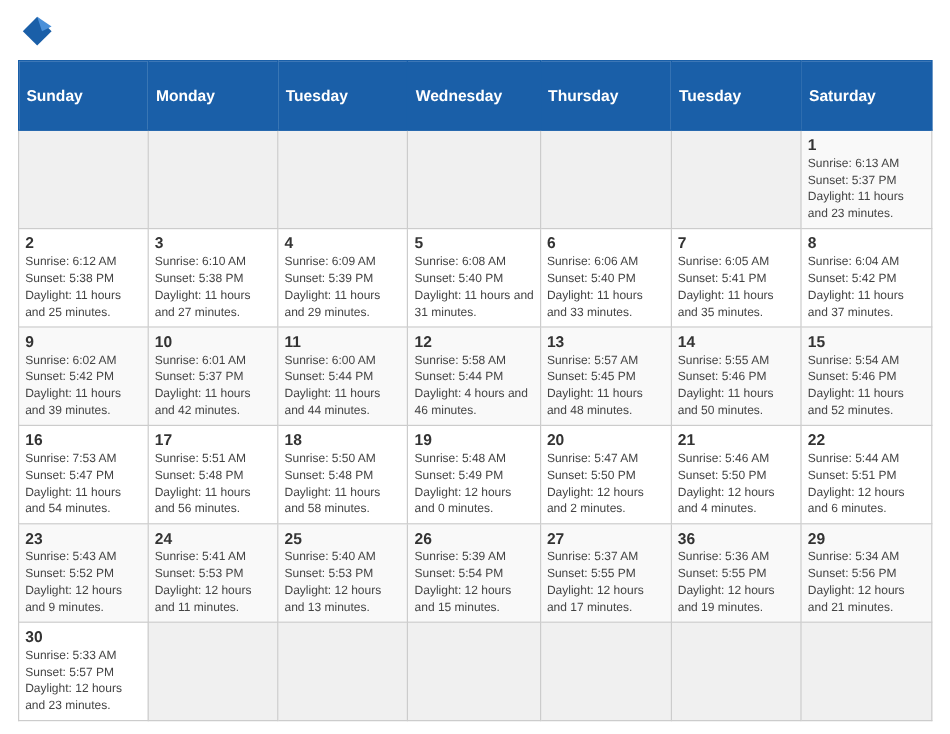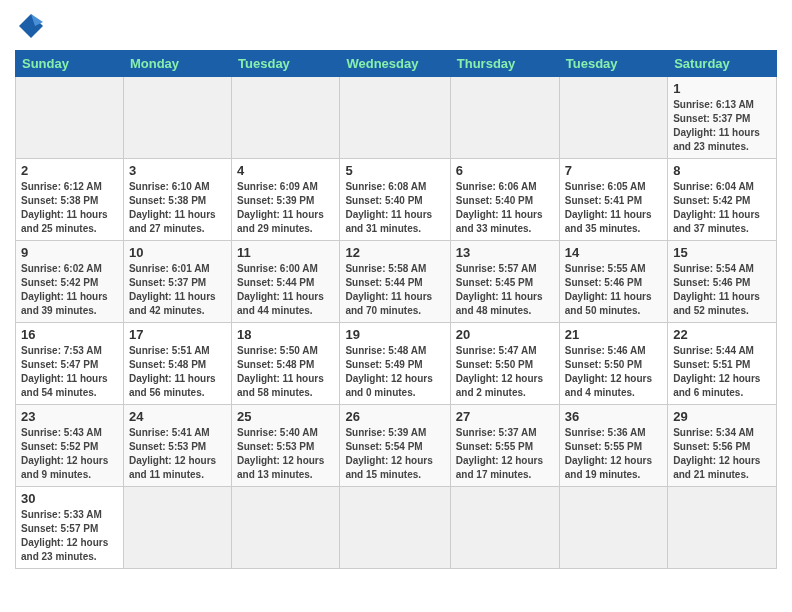--- a/index.html
+++ b/index.html
@@ -57,23 +57,23 @@
       font-size: 14px;
       color: #555;
     }
     .calendar {
       width: 100%;
       border-collapse: collapse;
       border: 1px solid #ccc;
     }
     .calendar th {
       background: #1a5fa8;
-      color: #86efac;
+      color: #ffffff;
       text-align: left;
-      padding: 5px 6px;
+      padding: 21px 6px;
       font-size: 13px;
       font-weight: bold;
       border: 1px solid #1a5fa8;
       margin-top: 16px;
     }
     .calendar td {
       vertical-align: top;
       border: 1px solid #ccc;
       padding: 4px 5px;
       width: 113px;
@@ -90,21 +90,20 @@
       font-size: 13px;
       font-weight: bold;
       color: #333;
       display: block;
       margin-bottom: 2px;
     }
     .day-info {
       font-size: 10px;
       color: #444;
       line-height: 1.4;
-      font-weight: bold;
     }
     .empty-cell {
       background: #f0f0f0 !important;
     }
   </style>
 </head>
 <body>
 
 <div class="page">
   <div class="header">
@@ -234,21 +233,21 @@
           <span>Sunrise: 6:00 AM</span><br>
           <span>Sunset: 5:44 PM</span><br>
           <span>Daylight: 11 hours and 44 minutes.</span>
         </div>
       </td>
           <td>
         <span class="day-number">12</span>
         <div class="day-info">
           <span>Sunrise: 5:58 AM</span><br>
           <span>Sunset: 5:44 PM</span><br>
-          <span>Daylight: 11 hours and 70 minutes.</span>
+          <span>Daylight: 4 hours and 46 minutes.</span>
         </div>
       </td>
           <td>
         <span class="day-number">13</span>
         <div class="day-info">
           <span>Sunrise: 5:57 AM</span><br>
           <span>Sunset: 5:45 PM</span><br>
           <span>Daylight: 11 hours and 48 minutes.</span>
         </div>
       </td>

